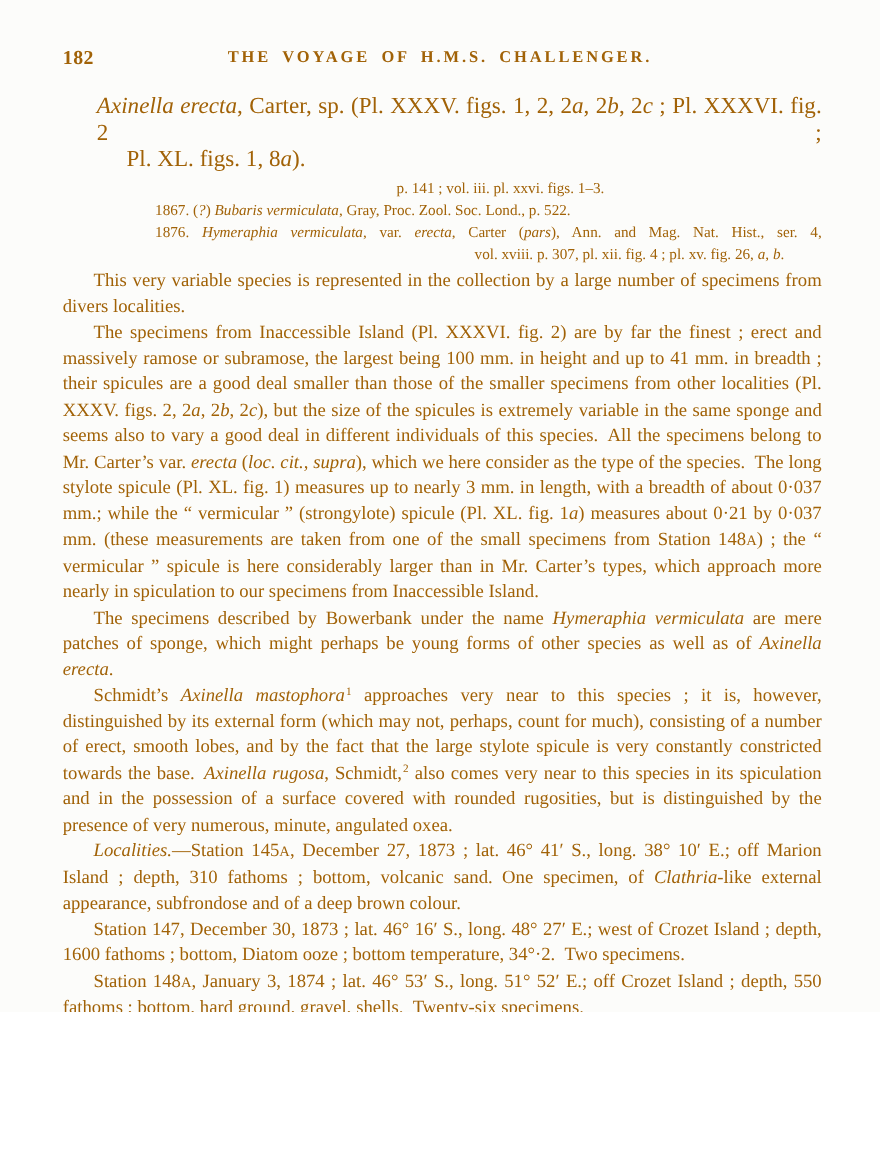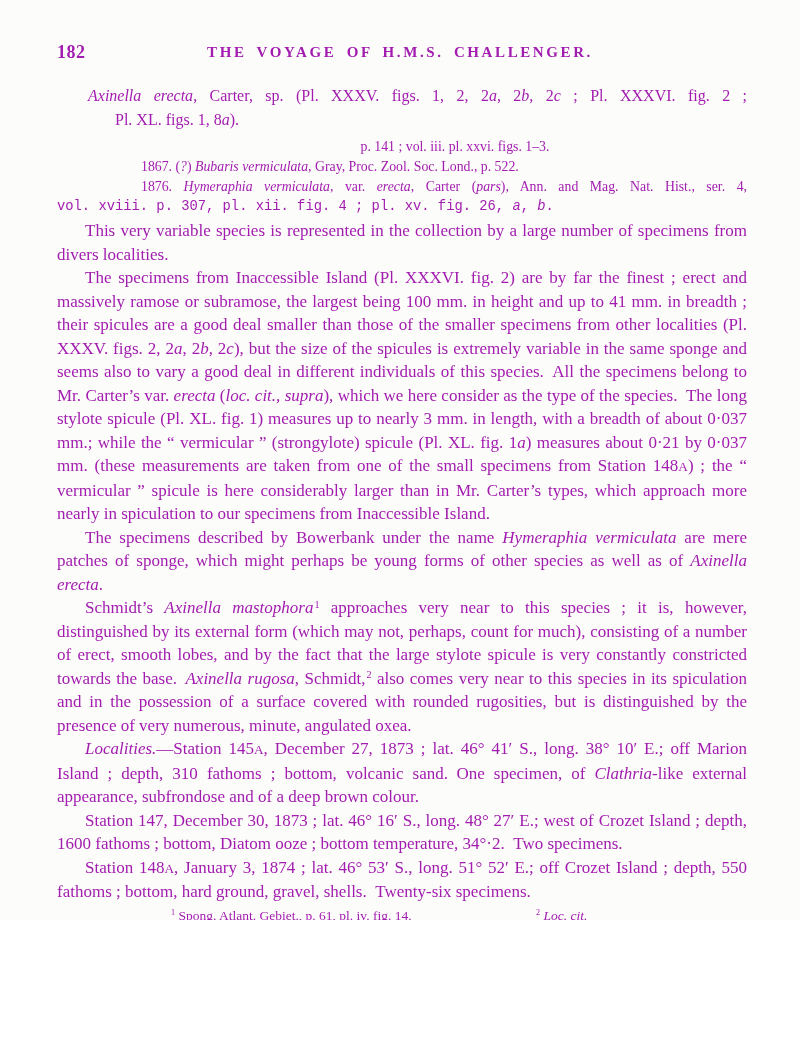--- a/index.html
+++ b/index.html
@@ -1,31 +1,31 @@
 <!DOCTYPE html>
 <html><head>
 <meta charset="utf-8">
 <style>
   html,body{margin:0;padding:0;background:#ffffff;}
   .page{
     position:relative;width:800px;height:920px;background:#fcfcfa;
-    font-family:"Liberation Serif","DejaVu Serif",serif;color:#a21caf;overflow:hidden;
+    font-family:"Liberation Serif","DejaVu Serif",serif;color:#a16207;overflow:hidden;
   }
   .running-head{position:absolute;top:42px;left:0;width:100%;height:24px;}
   .pagenum{position:absolute;left:57px;top:0;font-size:18px;letter-spacing:0.5px;font-weight:bold;}
   .running-title{text-align:center;font-size:15px;letter-spacing:2.6px;padding-top:2px;word-spacing:4px;font-weight:bold;}
   .content{position:absolute;left:57px;top:84px;width:690px;}
-  .heading{font-size:16px;line-height:24px;}
+  .heading{font-size:21px;line-height:24px;}
   .h-line1{padding-left:31px;text-align:justify;text-align-last:justify;}
   .h-line2{padding-left:58px;}
   .synonymy{font-size:13.8px;line-height:20px;margin-top:5px;}
   .syn-main{padding-left:84px;text-align:justify;text-align-last:justify;}
   .syn-plain{padding-left:84px;}
   .syn-cont-center{text-align:center;padding-left:106px;}
-  .syn-cont-right{padding-right:34px;font-family:Liberation Mono, monospace;}
+  .syn-cont-right{text-align:right;padding-right:34px;}
   .bodytext{margin-top:2px;font-size:17px;line-height:23.5px;text-align:justify;}
   .bodytext p{margin:0;text-indent:28px;}
   .footnotes{position:relative;margin-top:4px;height:20px;font-size:13.5px;text-align:center;}
   .fn1{position:absolute;left:113px;top:0;}
   .fn2{position:absolute;left:478px;top:0;}
   .it{font-style:italic;}
   .sup{font-size:0.6em;vertical-align:0.5em;line-height:0;margin-left:1px;}
   .sc{font-size:0.78em;}
 </style>
 </head>

